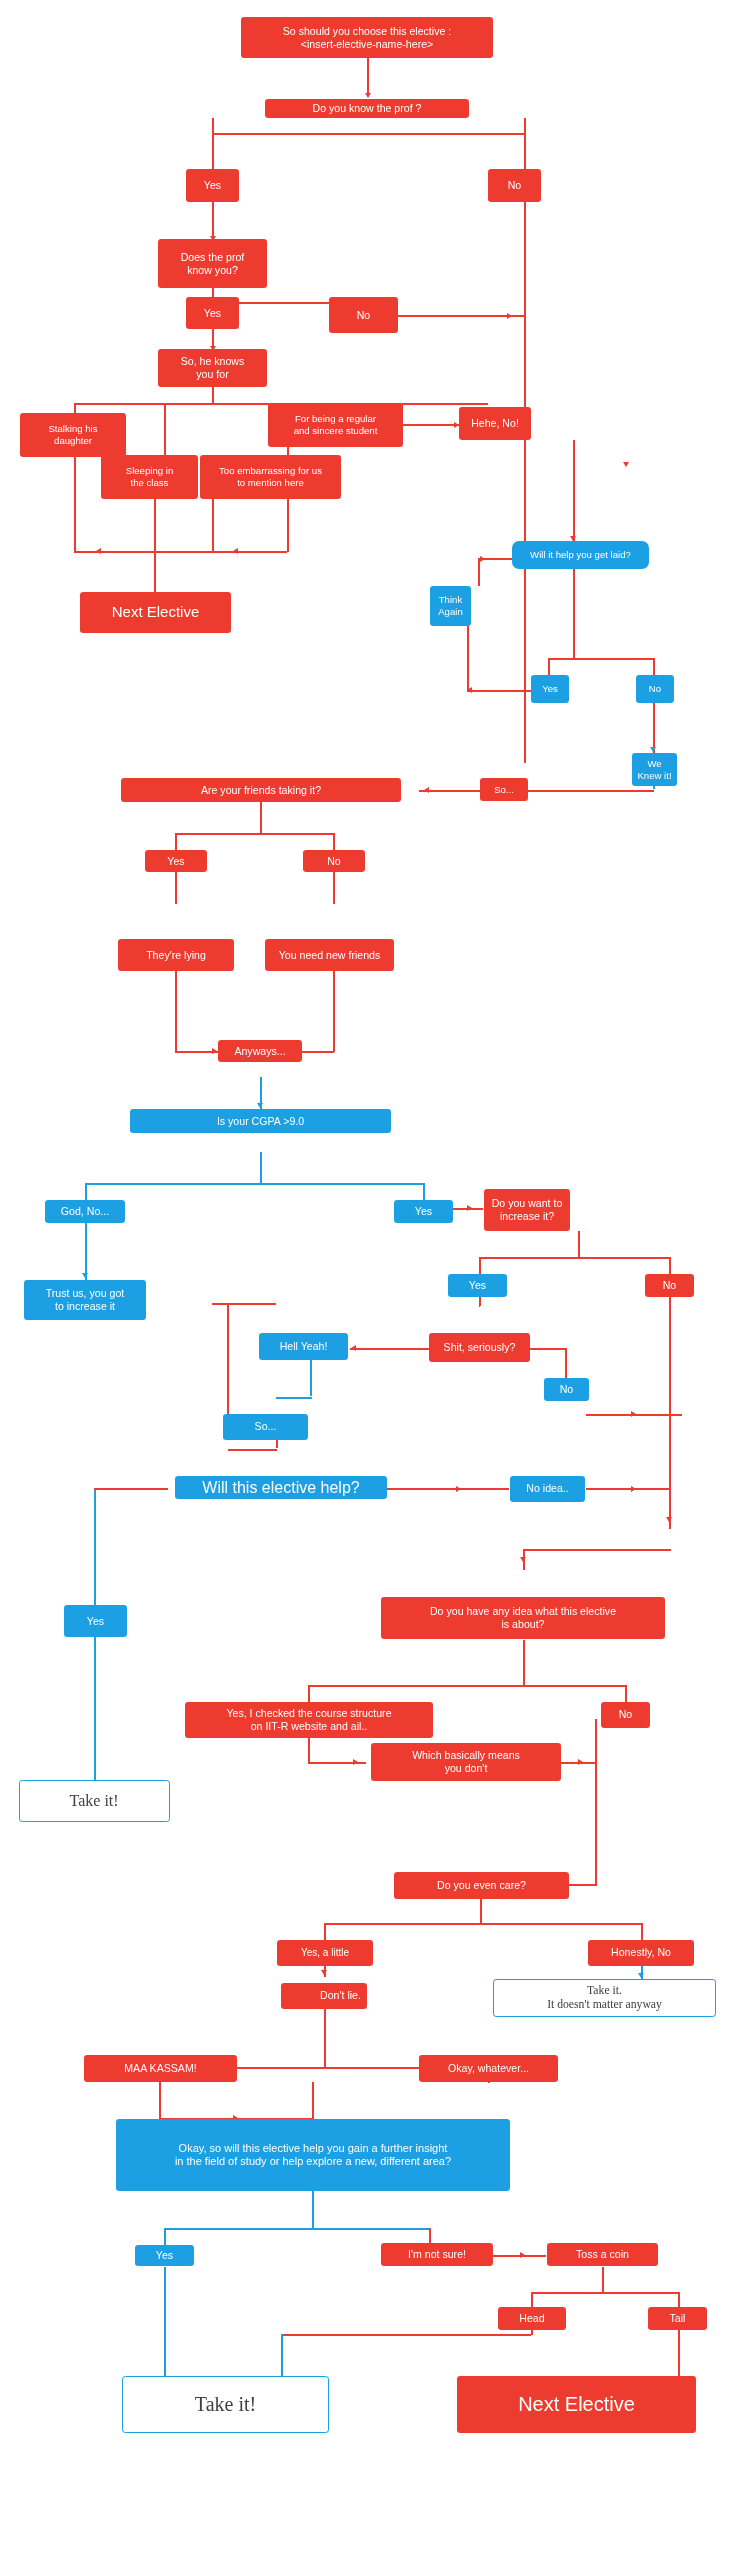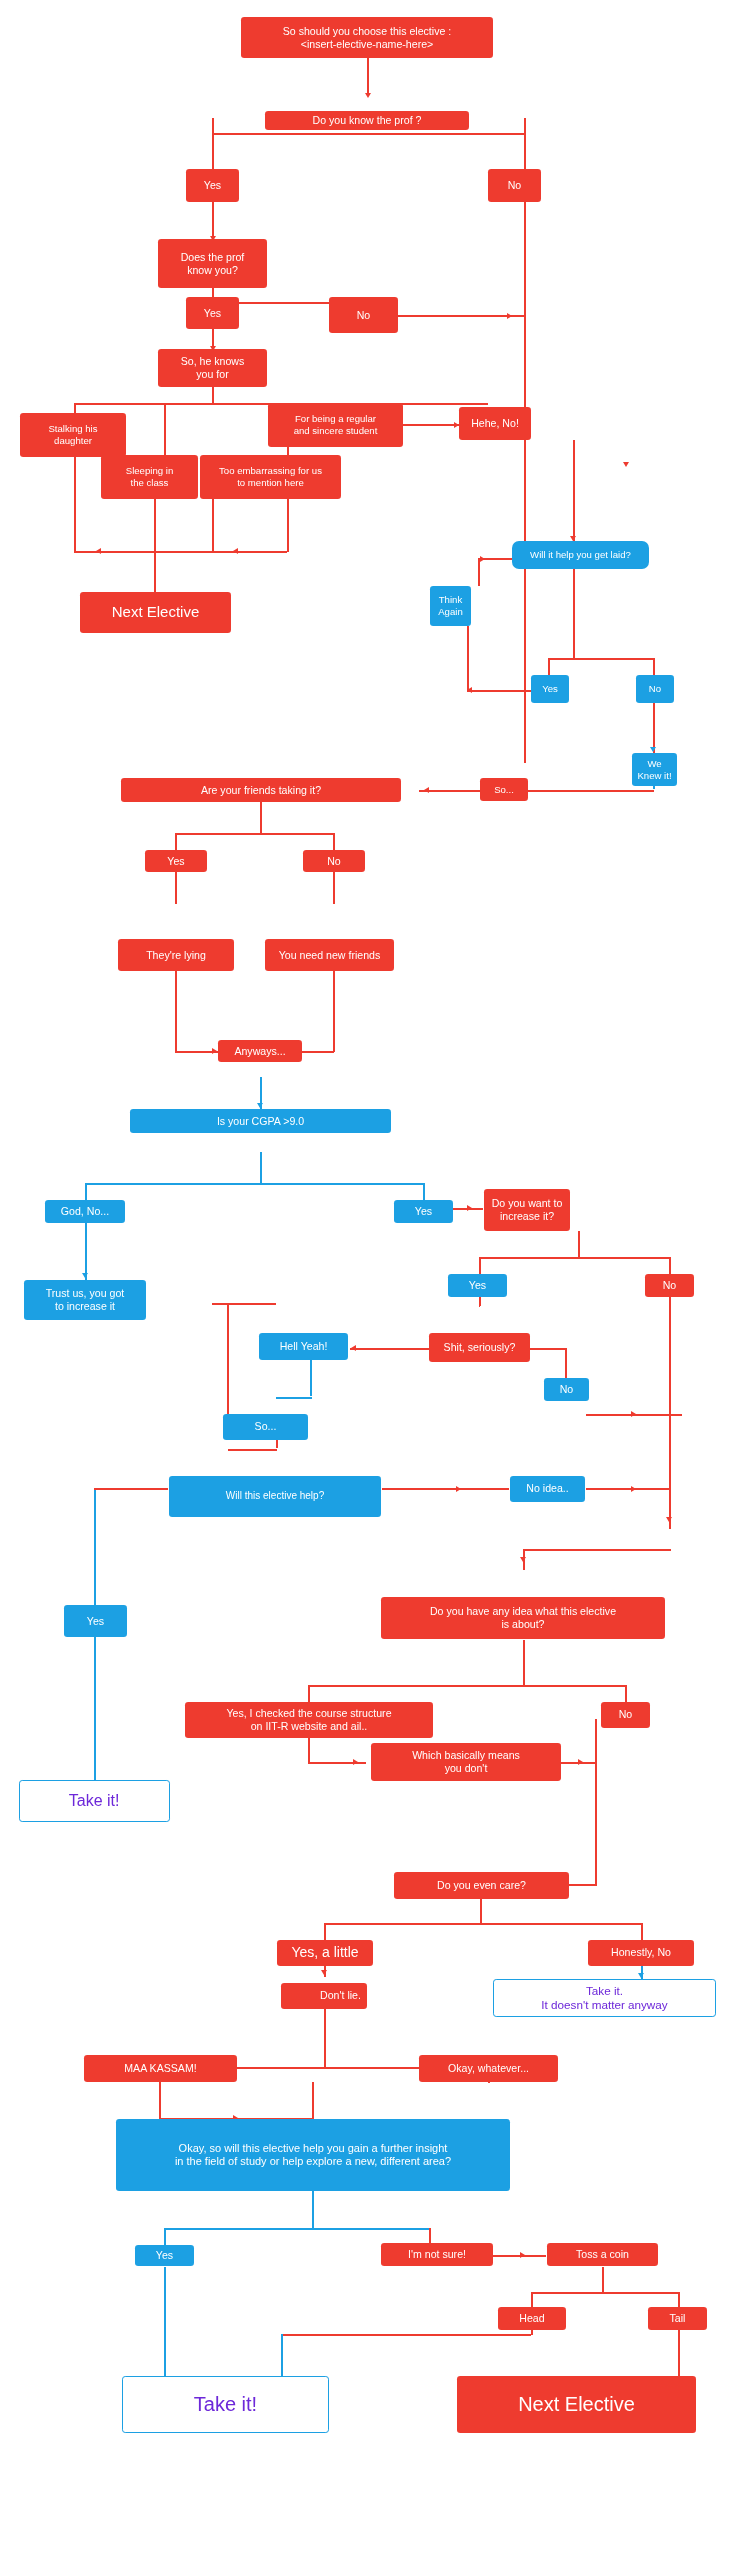--- a/index.html
+++ b/index.html
@@ -13,21 +13,21 @@
     justify-content:center;
     text-align:center;
     border-radius:3.2px;
     color:#ffffff;
     line-height:1.22;
     padding:2.1px 4.2px;
     z-index:5;
   }
   .red{background:#ee3b2f;}
   .blue{background:#1ca0e3;}
-  .outline{background:#ffffff;border:1.1px solid #1ca0e3;color:#6d28d9;}
+  .outline{background:#ffffff;border:1.1px solid #1ca0e3;color:#404040;font-family:Liberation Serif, serif;}
   .edge{position:absolute;background:#ee3b2f;z-index:1;}
   .edge.b{background:#1ca0e3;}
   .arrow{position:absolute;width:0;height:0;z-index:2;}
   .arrow.r{border-top:3.7px solid transparent;border-bottom:3.7px solid transparent;border-left:5.8px solid #ee3b2f;}
   .arrow.l{border-top:3.7px solid transparent;border-bottom:3.7px solid transparent;border-right:5.8px solid #ee3b2f;}
   .arrow.d{border-left:3.7px solid transparent;border-right:3.7px solid transparent;border-top:5.8px solid #ee3b2f;}
   .arrow.db{border-left:3.7px solid transparent;border-right:3.7px solid transparent;border-top:5.8px solid #1ca0e3;}
 </style>
 </head>
 <body>
@@ -232,21 +232,21 @@
 
   <div class="edge b" style="left:164px;top:2267px;width:1.6px;height:109px;"></div>
 
   <div class="edge" style="left:678px;top:2319px;width:1.6px;height:57px;"></div>
 
   <div class="node red" style="left:241px;top:17px;width:252px;height:41px;font-size:10.6px;">
     <span style="white-space:pre-line;">So should you choose this elective :
 &lt;insert-elective-name-here&gt;</span>
   </div>
 
-  <div class="node red" style="left:265px;top:99px;width:204px;height:19px;font-size:10.6px;margin-top:12px;">
+  <div class="node red" style="left:265px;top:99px;width:204px;height:19px;font-size:10.6px;">
     <span style="white-space:pre-line;">Do you know the prof ?</span>
   </div>
 
   <div class="node red" style="left:186px;top:169px;width:53px;height:33px;font-size:10.6px;">
     <span style="white-space:pre-line;">Yes</span>
   </div>
 
   <div class="node red" style="left:488px;top:169px;width:53px;height:33px;font-size:10.6px;">
     <span style="white-space:pre-line;">No</span>
   </div>
@@ -386,21 +386,21 @@
   </div>
 
   <div class="node blue" style="left:544px;top:1378px;width:45px;height:23px;font-size:10.6px;">
     <span style="white-space:pre-line;">No</span>
   </div>
 
   <div class="node blue" style="left:223px;top:1414px;width:85px;height:25.5px;font-size:10.6px;">
     <span style="white-space:pre-line;">So...</span>
   </div>
 
-  <div class="node blue" style="left:169px;top:1476px;width:212px;height:41px;font-size:10px;">
+  <div class="node blue" style="left:175px;top:1476px;width:212px;height:23px;font-size:16px;">
     <span style="white-space:pre-line;">Will this elective help?</span>
   </div>
 
   <div class="node blue" style="left:510px;top:1476px;width:75px;height:25.5px;font-size:10.6px;">
     <span style="white-space:pre-line;">No idea..</span>
   </div>
 
   <div class="node blue" style="left:64px;top:1605px;width:63px;height:32px;font-size:10.6px;">
     <span style="white-space:pre-line;">Yes</span>
   </div>
@@ -425,21 +425,21 @@
   </div>
 
   <div class="node outline" style="left:18.6px;top:1780px;width:151px;height:42px;font-size:16px;">
     <span style="white-space:pre-line;">Take it!</span>
   </div>
 
   <div class="node red" style="left:394px;top:1872px;width:175px;height:26.5px;font-size:10.6px;">
     <span style="white-space:pre-line;">Do you even care?</span>
   </div>
 
-  <div class="node red" style="left:277px;top:1940px;width:96px;height:25.5px;font-size:14px;">
+  <div class="node red" style="left:277px;top:1940px;width:96px;height:25.5px;font-size:10px;">
     <span style="white-space:pre-line;">Yes, a little</span>
   </div>
 
   <div class="node red" style="left:588px;top:1940px;width:106px;height:25.5px;font-size:10.6px;">
     <span style="white-space:pre-line;">Honestly, No</span>
   </div>
 
   <div class="node red" style="left:281px;top:1983px;width:86px;height:25.5px;font-size:10.6px;">
     <span style="white-space:pre-line;margin-left:33px;">Don't lie.</span>
   </div>

